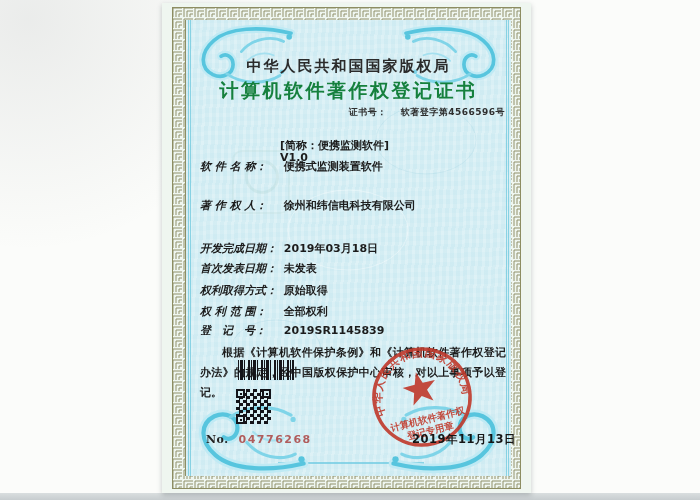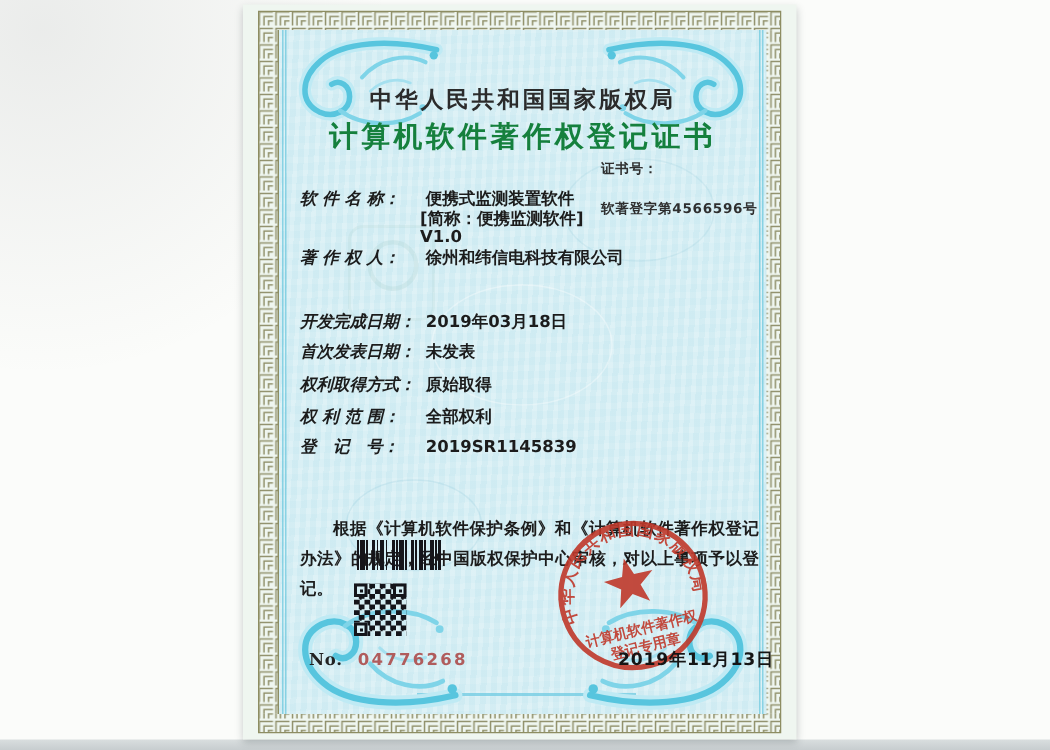--- a/index.html
+++ b/index.html
@@ -44,25 +44,25 @@
     font-size:15px;font-weight:bold;letter-spacing:2px;color:#2b2b2b;
   }
   .cert-title{
     position:absolute;left:24px;top:75px;width:325px;text-align:center;
     font-family:"DejaVu Serif","Liberation Serif",serif;
     font-size:19px;font-weight:bold;letter-spacing:2.5px;color:#15803d;
   }
   .certno-line{
     position:absolute;top:103px;right:26px;
     display:flex;gap:14px;align-items:baseline;
-    font-size:9px;font-weight:bold;color:#2f2f2f;letter-spacing:.5px;flex-direction:column;
+    font-size:9px;font-weight:bold;color:#2f2f2f;letter-spacing:.5px;
   }
   .row{position:absolute;left:38px;font-size:11px;font-weight:bold;color:#1c1c1c;white-space:nowrap;}
   .row .lab{display:inline-block;width:80px;font-style:italic;}
-  .row .val{display:inline-block;margin-left:0;}
+  .row .val{display:inline-block;margin-left:0;margin-top:34px;}
   .val-only{position:absolute;left:118px;font-size:11px;font-weight:bold;color:#1c1c1c;white-space:nowrap;}
   .statement{
     position:absolute;left:38px;top:312px;width:306px;
     font-size:11px;font-weight:bold;color:#1c1c1c;
     line-height:20px;text-indent:2em;text-align:justify;margin-top:28px;
   }
   .barcode{
     position:absolute;left:76px;top:357px;width:56px;height:20px;
     background:repeating-linear-gradient(90deg,
       #15151a 0 1px, transparent 1px 2px,

